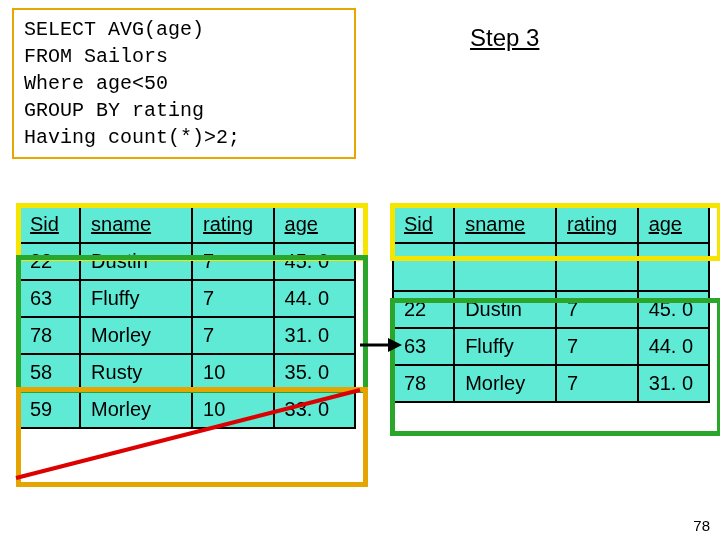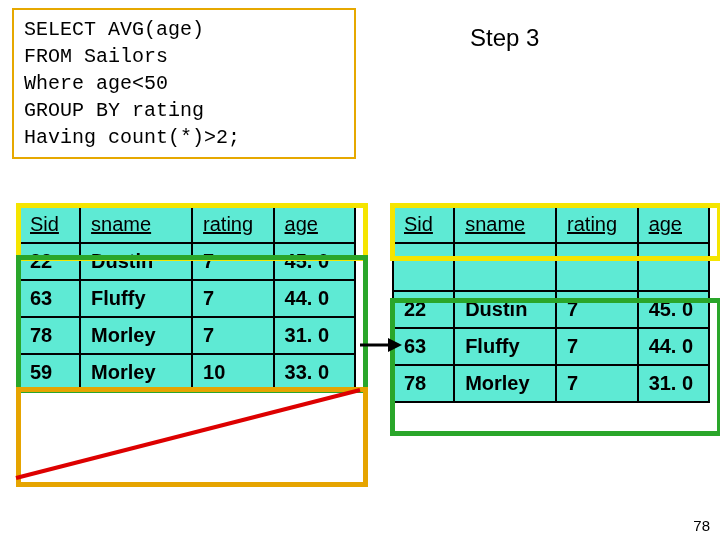--- a/index.html
+++ b/index.html
@@ -24,32 +24,33 @@
     font-weight: normal;
     font-size: 20px;
     line-height: 1.35;
     white-space: pre;
   }
   .step-label {
     position: absolute;
     left: 470px;
     top: 24px;
     font-size: 24px;
+    text-decoration: underline;
   }
   table {
     border-collapse: collapse;
     position: absolute;
     background: #5eead4;
   }
   th, td {
     border: 2px solid #000;
     padding: 6px 10px;
     font-size: 20px;
     text-align: left;
-    font-weight: bold;
+    font-weight: normal;
   }
   th {
     text-decoration: underline;
     font-weight: normal;
   }
   .table-left {
     left: 18px;
     top: 205px;
     width: 338px;
   }
@@ -140,20 +141,26 @@
     <td>7</td>
     <td>44. 0</td>
   </tr>
   <tr>
     <td>78</td>
     <td>Morley</td>
     <td>7</td>
     <td>31. 0</td>
   </tr>
   <tr>
+    <td>58</td>
+    <td>Rusty</td>
+    <td>10</td>
+    <td>35. 0</td>
+  </tr>
+  <tr>
     <td>59</td>
     <td>Morley</td>
     <td>10</td>
     <td>33. 0</td>
   </tr>
 </tbody>
   </table>
 
 <table class="table-right">
   <colgroup>

